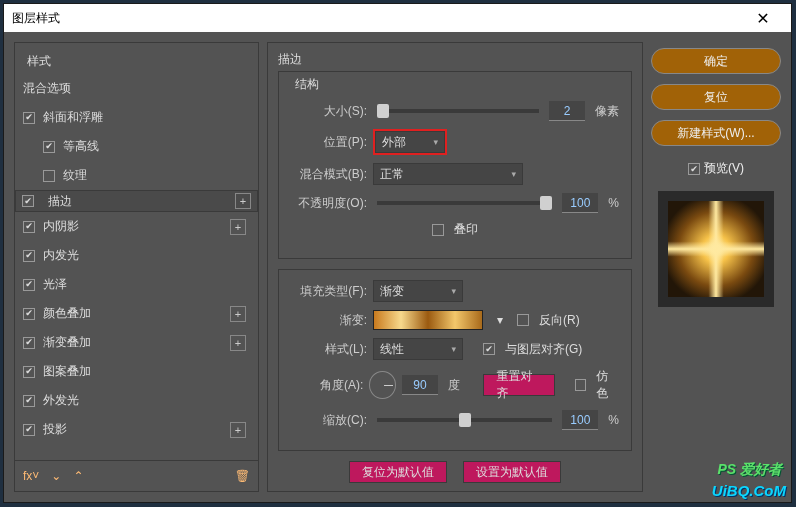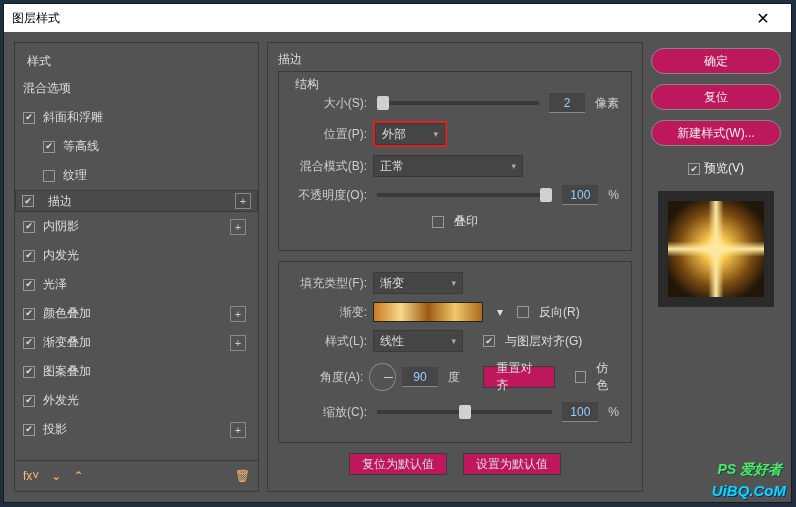--- a/index.html
+++ b/index.html
@@ -32,21 +32,21 @@
 .sel{height:22px;background:#454545;border:1px solid #3a3a3a;color:#ddd;display:flex;align-items:center;padding:0 6px;gap:6px}
 .sel .ar{margin-left:auto;font-size:9px;color:#aaa}
 .redbox{border:2px solid #e02020;padding:0}
 .cb2{width:12px;height:12px;border:1px solid #999;display:inline-flex;align-items:center;justify-content:center;margin-right:4px}
 .cb2.on::after{content:"✔";color:#ddd;font-size:9px}
 .grad{width:110px;height:20px;background:linear-gradient(90deg,#c97a1e 0%,#f7d98c 25%,#9b5a10 50%,#f3c76b 75%,#a86a1b 100%);border:1px solid #222}
 .dial{width:28px;height:28px;border:1px solid #888;border-radius:50%;position:relative;background:#535353}
 .dial::after{content:"";position:absolute;width:9px;height:1px;background:#ccc;top:13px;right:2px}
 .btn2{height:22px;background:#be185d;border:1px solid #3a3a3a;color:#ddd;padding:0 12px;display:inline-flex;align-items:center}
 .right{width:130px;display:flex;flex-direction:column;gap:10px;padding-top:6px}
-.rbtn{height:26px;border:1px solid #888;border-radius:13px;display:flex;align-items:center;justify-content:center;color:#eee;background:#be185d}
+.rbtn{height:26px;border:1px solid #888;border-radius:13px;display:flex;align-items:center;justify-content:center;color:#eee;background:#a16207}
 .rcb{display:flex;align-items:center;justify-content:center;color:#eee;margin-top:4px}
 .preview{width:116px;height:116px;border:1px solid #2a2a2a;margin:4px auto 0;background:#2a2a2a;display:flex;align-items:center;justify-content:center}
 .pimg{width:96px;height:96px;background:radial-gradient(circle at 50% 50%,#fff6c0 0%,#f7c34a 20%,#7a4a10 55%,#221608 80%),linear-gradient(0deg,#f7c34a,#7a4a10);position:relative;overflow:hidden}
 .pimg::before{content:"";position:absolute;inset:0;background:linear-gradient(90deg,transparent 42%,#ffe9a0 50%,transparent 58%),linear-gradient(0deg,transparent 42%,#ffe9a0 50%,transparent 58%)}
 .wm{position:absolute;right:10px;bottom:8px;color:#0bd6ff;font-style:italic;font-weight:bold;font-size:15px;text-shadow:1px 1px 0 #036}
 .wm2{position:absolute;right:14px;bottom:28px;color:#5be06a;font-weight:bold;font-size:14px;font-style:italic;text-shadow:1px 1px 0 #053}
 </style>
 </head>
 <body>
 
@@ -122,21 +122,21 @@
         <span>⌄</span>
         <span>⌃</span>
         <span class="sp"></span>
         <span>🗑</span>
       </div>
     </div>
 
     <div class="center">
       <div class="grp">描边</div>
       <div class="fs">
-        <div class="grp" style="margin:-6px 0 0 4px">结构</div>
+        <div class="grp" style="margin:-6px 0 8px 4px">结构</div>
         <div class="row">
           <div class="lbl">大小(S):</div>
           <div class="slider">
               <div class="thumb" style="left:0"></div>
             </div>
           <input class="numin" value="2" style="">
           <span class="unit">像素</span>
         </div>
         <div class="row">
           <div class="lbl">位置(P):</div>

